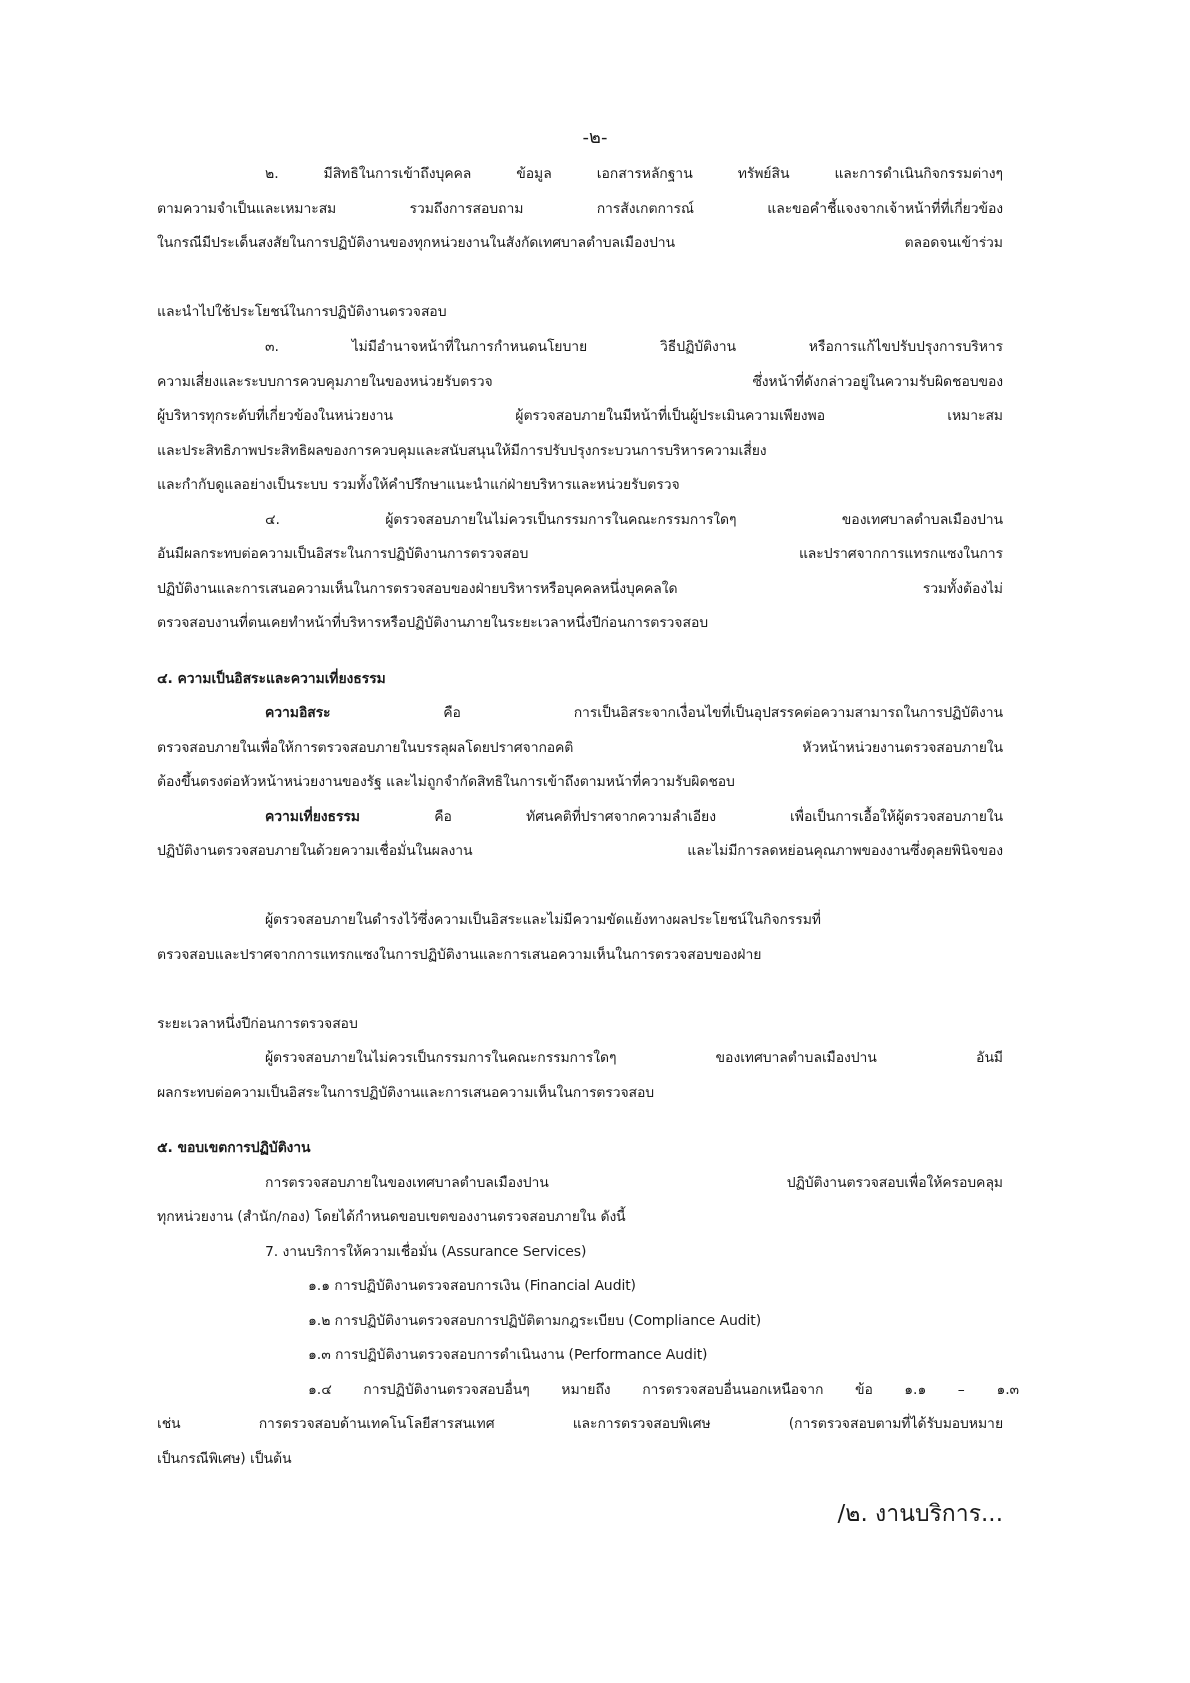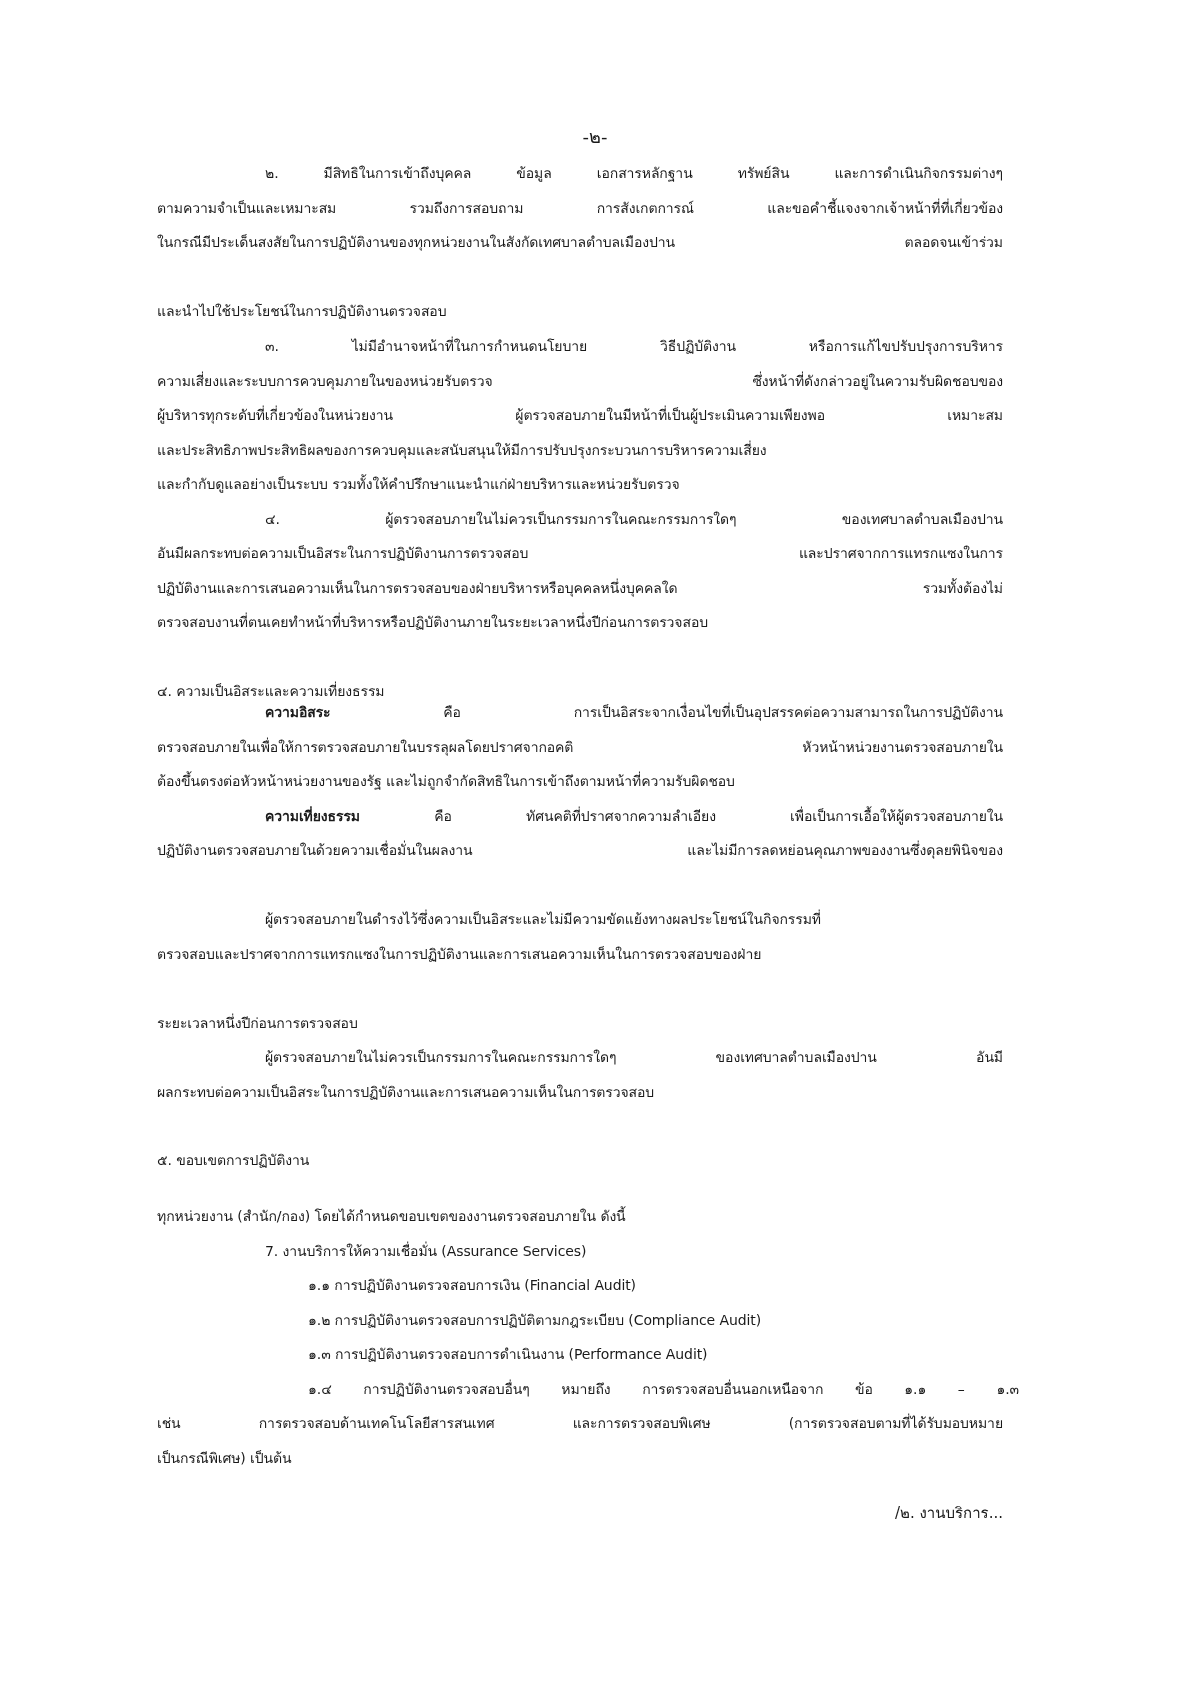--- a/index.html
+++ b/index.html
@@ -4,25 +4,25 @@
   <style>
     html, body { margin: 0; padding: 0; background: #ffffff; }
     body { width: 1190px; height: 1683px; position: relative; overflow: hidden;
            font-family: "DejaVu Sans", "Liberation Sans", sans-serif; color: #1a1a1a; }
     .page { position: absolute; left: 0; top: 0; width: 1190px; height: 1683px; background: #fff; }
     .ln { position: absolute; left: 157px; width: 846px; font-size: 14px; line-height: 26px;
           white-space: nowrap; letter-spacing: -0.1px; }
     .ln.just { text-align: justify; text-align-last: justify; white-space: normal; height: 26px; overflow: hidden; }
     .ind1 { left: 265px; width: 738px; }
     .ind3 { left: 308px; width: 711px; }
-    .heading { font-weight: normal; margin-top: 13px; }
+    .heading { font-weight: bold; }
     b { font-weight: bold; }
     .pnum { position: absolute; left: 0; width: 1190px; text-align: center; top: 124px;
             font-size: 18px; line-height: 26px; }
-    .right { position: absolute; right: 187px; text-align: right; font-size: 15px; line-height: 26px; }
+    .right { position: absolute; right: 187px; text-align: right; font-size: 23px; line-height: 26px; }
   </style>
 </head>
 <body>
 
 <div class="page">
 
   <div class="pnum">-๒-</div>
 
   <div class="ln just ind1" style="top:160px">๒. มีสิทธิในการเข้าถึงบุคคล ข้อมูล เอกสารหลักฐาน ทรัพย์สิน และการดำเนินกิจกรรมต่างๆ</div>
   <div class="ln just" style="top:195px">ตามความจำเป็นและเหมาะสม รวมถึงการสอบถาม การสังเกตการณ์ และขอคำชี้แจงจากเจ้าหน้าที่ที่เกี่ยวข้อง</div>
@@ -50,20 +50,21 @@
   <div class="ln just" style="top:837px">ปฏิบัติงานตรวจสอบภายในด้วยความเชื่อมั่นในผลงาน และไม่มีการลดหย่อนคุณภาพของงานซึ่งดุลยพินิจของ</div>
 
   <div class="ln just ind1" style="top:906px">ผู้ตรวจสอบภายในดำรงไว้ซึ่งความเป็นอิสระและไม่มีความขัดแย้งทางผลประโยชน์ในกิจกรรมที่</div>
   <div class="ln just" style="top:941px">ตรวจสอบและปราศจากการแทรกแซงในการปฏิบัติงานและการเสนอความเห็นในการตรวจสอบของฝ่าย</div>
   <div class="ln" style="top:1010px">ระยะเวลาหนึ่งปีก่อนการตรวจสอบ</div>
 
   <div class="ln just ind1" style="top:1044px">ผู้ตรวจสอบภายในไม่ควรเป็นกรรมการในคณะกรรมการใดๆ ของเทศบาลตำบลเมืองปาน อันมี</div>
   <div class="ln" style="top:1079px">ผลกระทบต่อความเป็นอิสระในการปฏิบัติงานและการเสนอความเห็นในการตรวจสอบ</div>
 
   <div class="ln heading" style="top:1134px">๕. ขอบเขตการปฏิบัติงาน</div>
+  <div class="ln just ind1" style="top:1169px">การตรวจสอบภายในของเทศบาลตำบลเมืองปาน ปฏิบัติงานตรวจสอบเพื่อให้ครอบคลุม</div>
   <div class="ln" style="top:1203px">ทุกหน่วยงาน (สำนัก/กอง) โดยได้กำหนดขอบเขตของงานตรวจสอบภายใน ดังนี้</div>
   <div class="ln ind1" style="top:1238px">7. งานบริการให้ความเชื่อมั่น (Assurance Services)</div>
   <div class="ln ind3" style="top:1272px">๑.๑ การปฏิบัติงานตรวจสอบการเงิน (Financial Audit)</div>
   <div class="ln ind3" style="top:1307px">๑.๒ การปฏิบัติงานตรวจสอบการปฏิบัติตามกฎระเบียบ (Compliance Audit)</div>
   <div class="ln ind3" style="top:1341px">๑.๓ การปฏิบัติงานตรวจสอบการดำเนินงาน (Performance Audit)</div>
   <div class="ln just ind3" style="top:1376px">๑.๔ การปฏิบัติงานตรวจสอบอื่นๆ หมายถึง การตรวจสอบอื่นนอกเหนือจาก ข้อ ๑.๑ – ๑.๓</div>
   <div class="ln just" style="top:1410px">เช่น การตรวจสอบด้านเทคโนโลยีสารสนเทศ และการตรวจสอบพิเศษ (การตรวจสอบตามที่ได้รับมอบหมาย</div>
   <div class="ln" style="top:1445px">เป็นกรณีพิเศษ) เป็นต้น</div>
 
   <div class="right" style="top:1500px">/๒. งานบริการ...</div>

